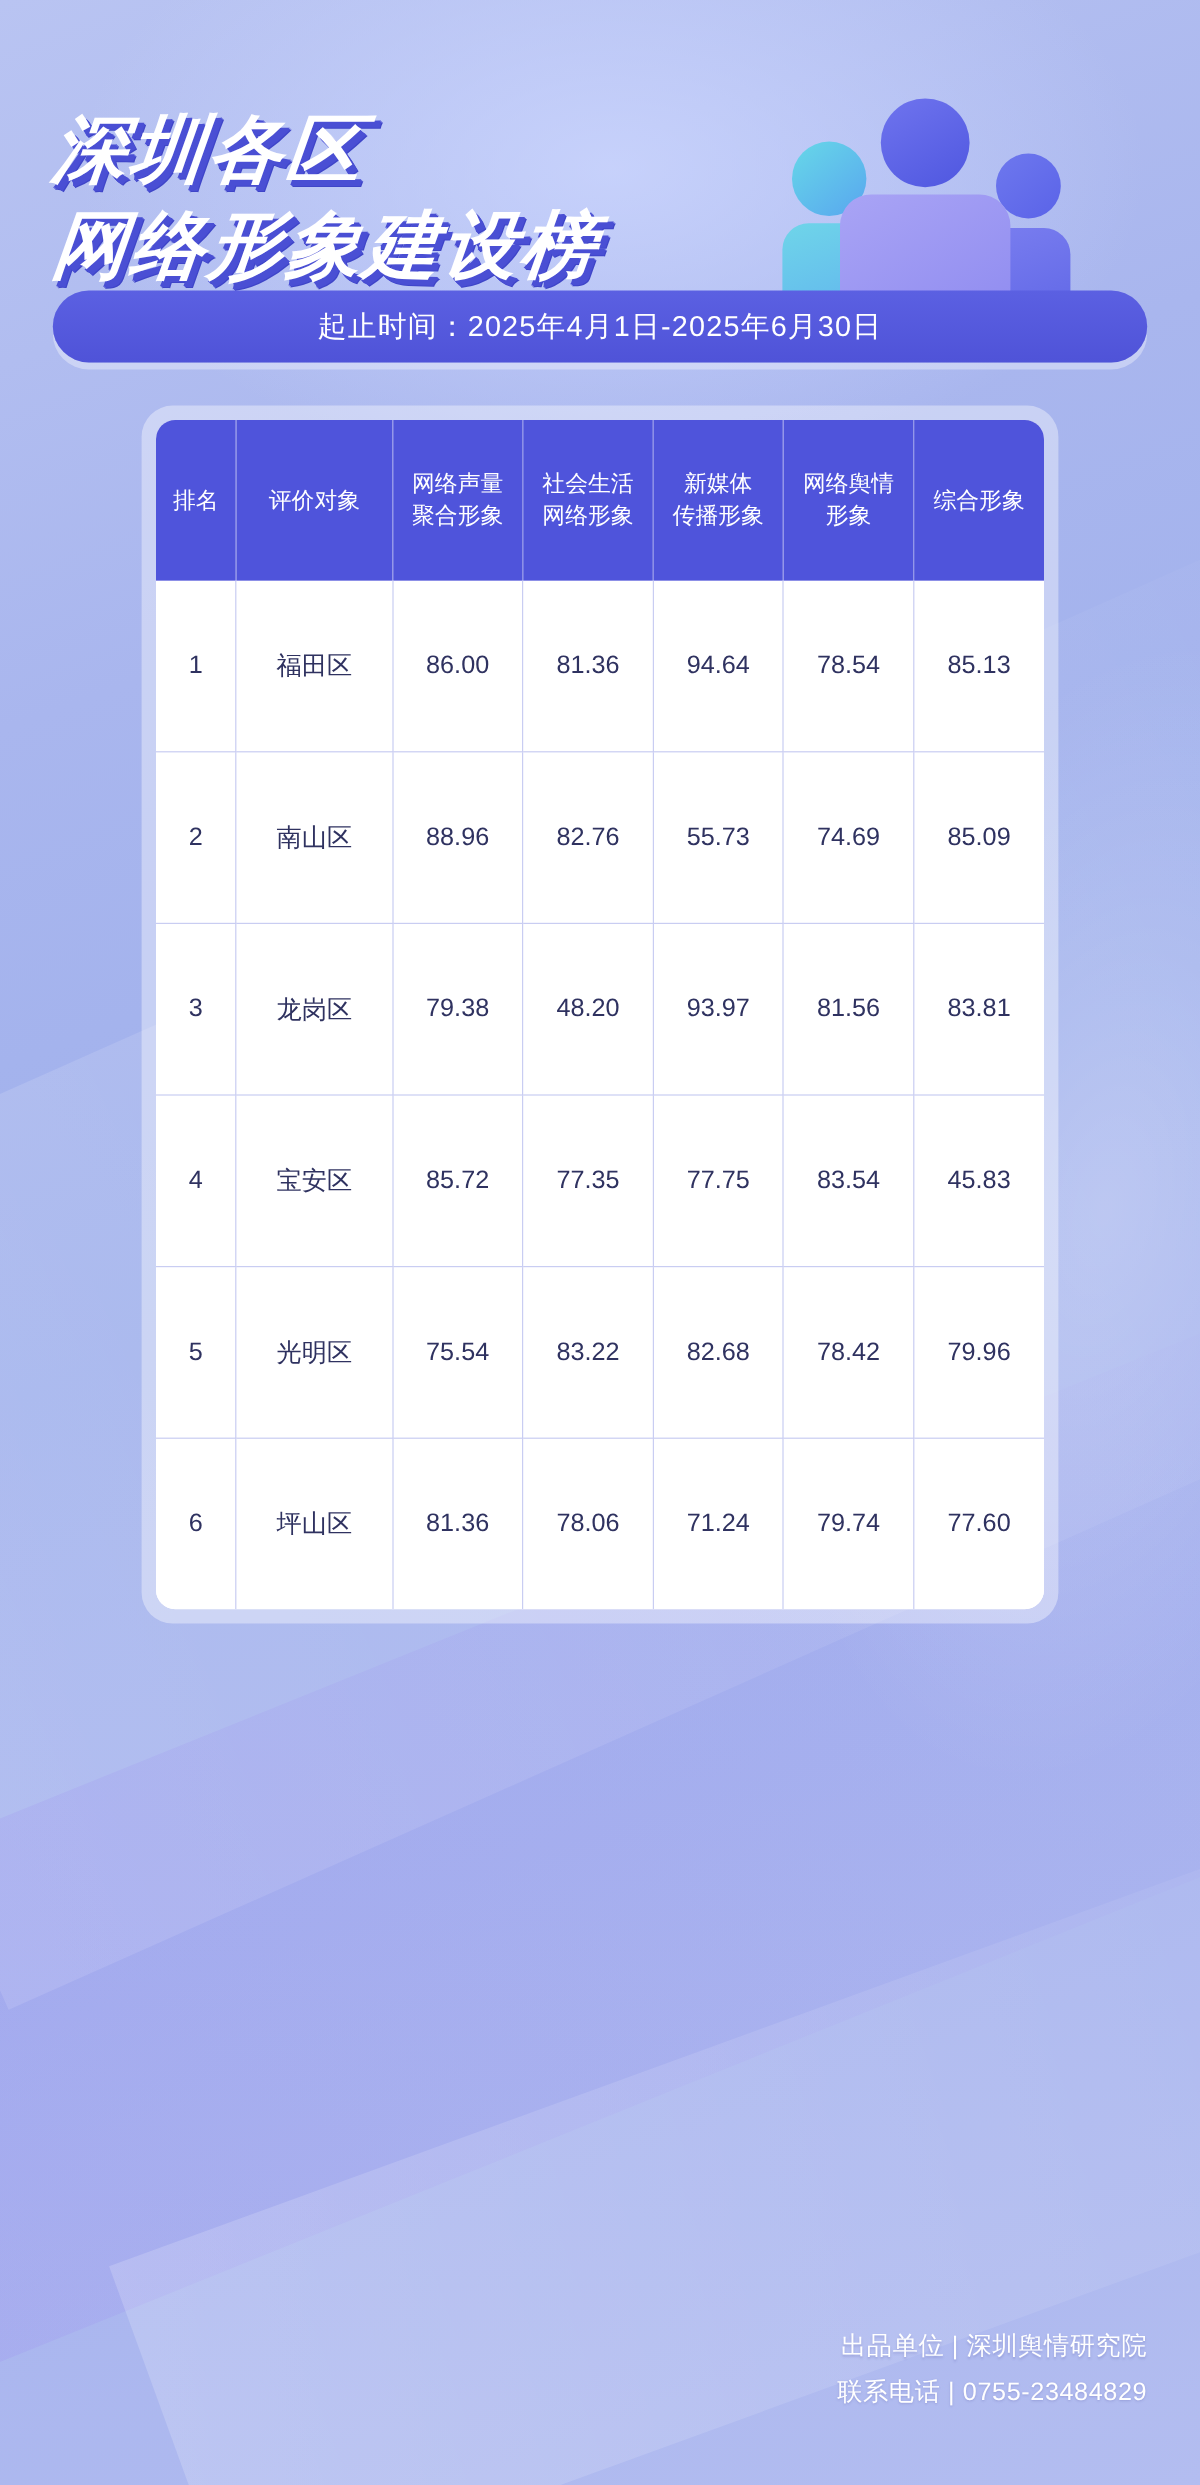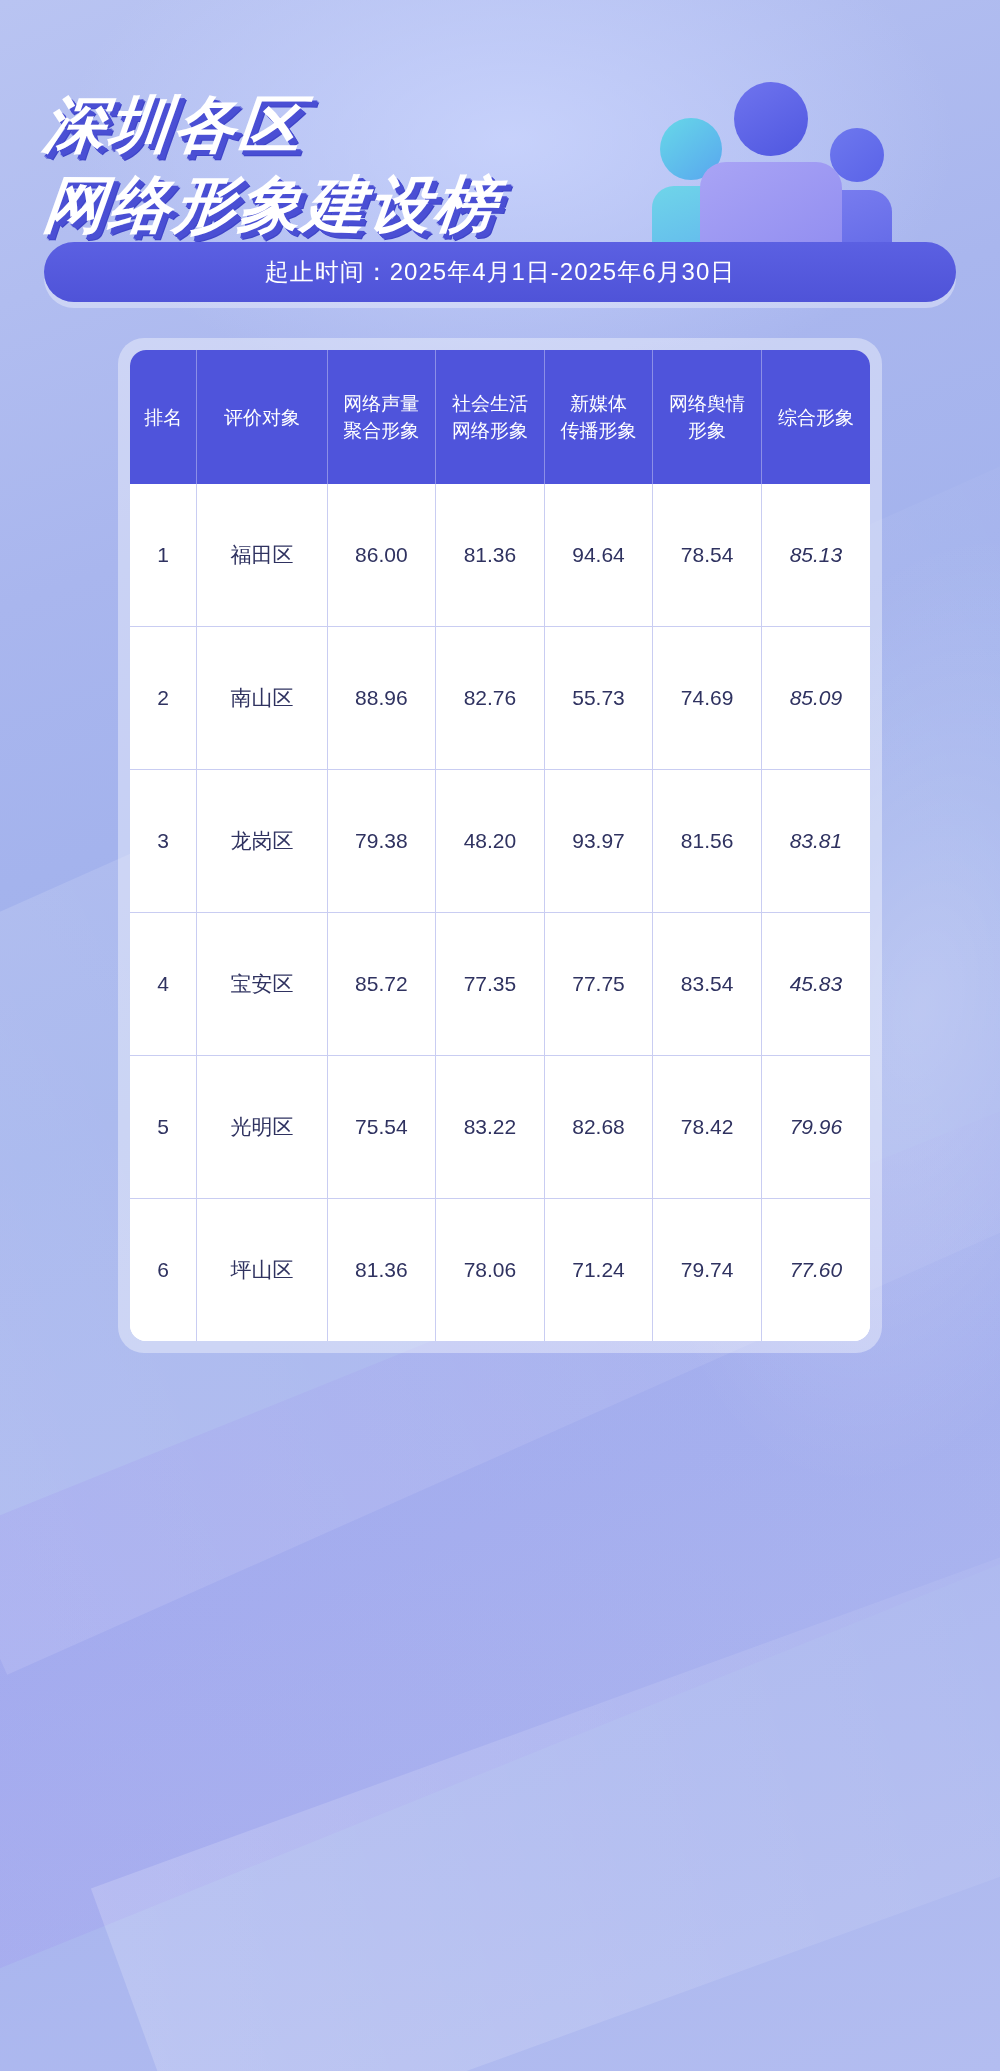--- a/index.html
+++ b/index.html
@@ -225,21 +225,20 @@
     text-align: center;
     font-size: 21px;
     color: #2f3260;
     border-right: 1px solid #c9cdf2;
     border-bottom: 1px solid #c9cdf2;
     background: #ffffff;
     vertical-align: middle;
   }
   table.rank tbody td:last-child {
     border-right: none;
-    font-style: italic;
   }
   table.rank tbody tr:last-child td {
     border-bottom: none;
   }
   .col-rank { width: 9%; }
   .col-name { width: 17.5%; }
   .col-v    { width: 14.6%; }
 
   
   .footer {
@@ -382,13 +381,15 @@
         <td>78.06</td>
         <td>71.24</td>
         <td>79.74</td>
         <td>77.60</td>
       </tr>
     </tbody>
   </table>
 </div>
 
 <div class="footer">
+  <div class="footer-line">出品单位 | 深圳舆情研究院</div>
+  <div class="footer-line">联系电话 | 0755-23484829</div>
 </div>
 
 </body></html>

